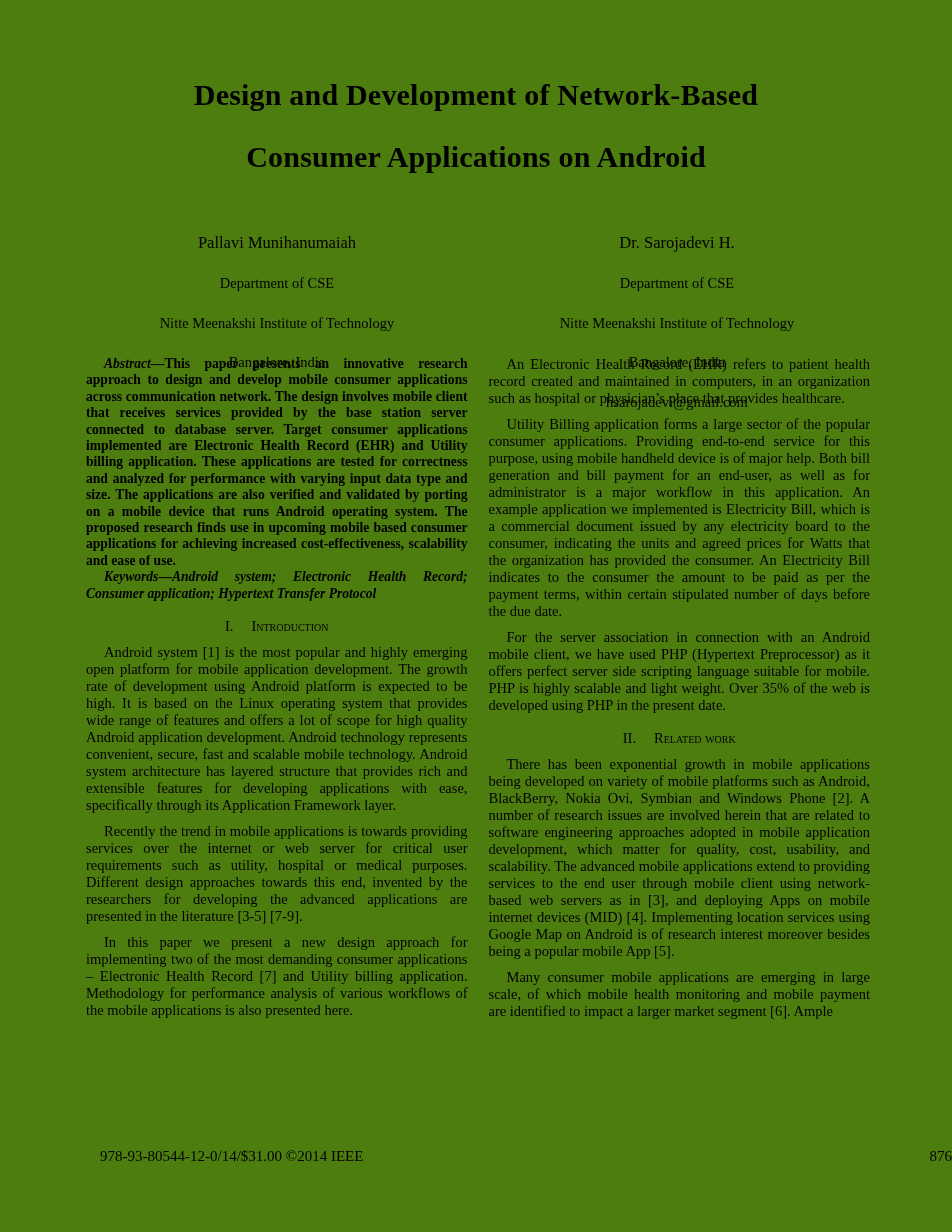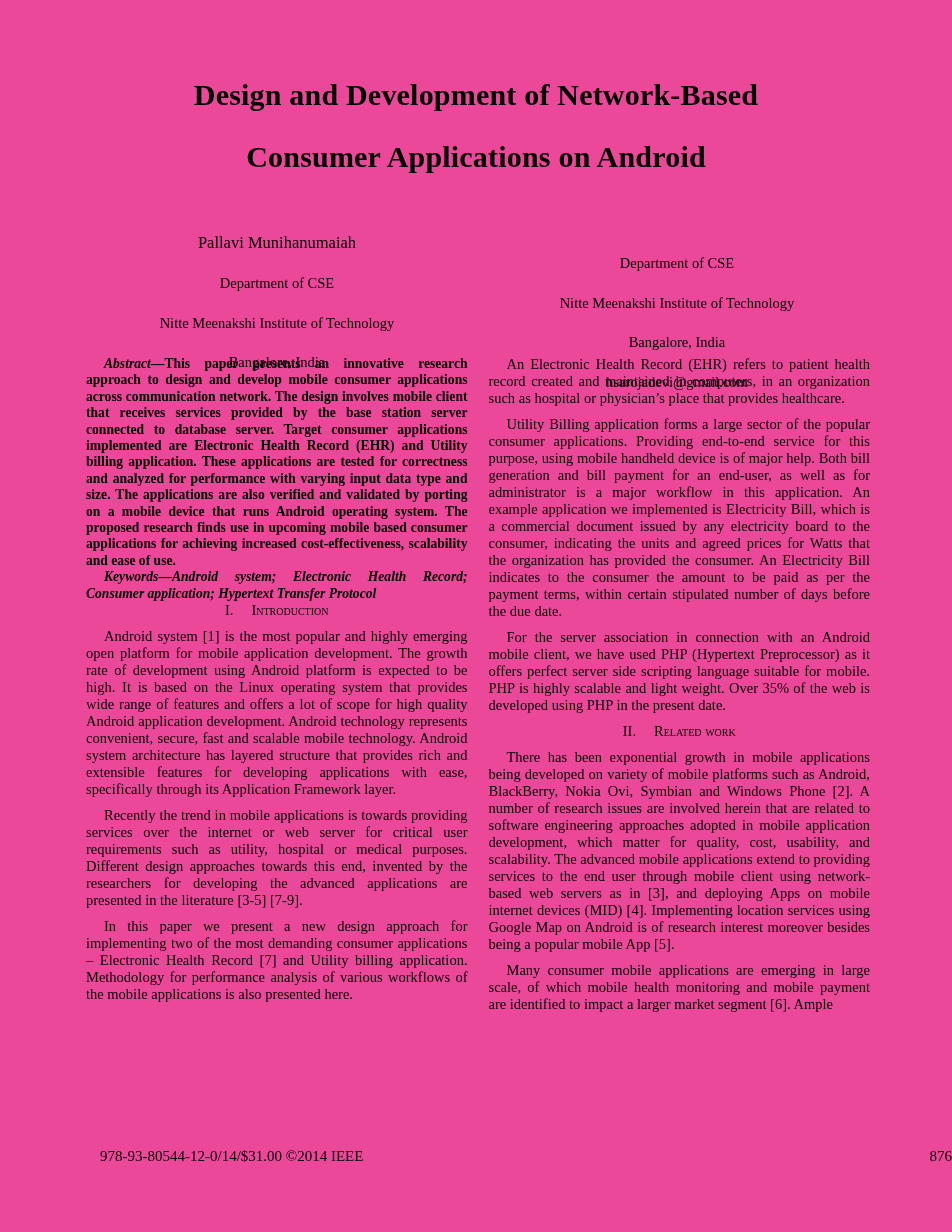--- a/index.html
+++ b/index.html
@@ -1,21 +1,21 @@
 <!DOCTYPE html>
 <html><head>
 <meta charset="utf-8">
 <style>
   * { margin: 0; padding: 0; box-sizing: border-box; }
   html, body { background: #e8e8e8; }
   .page {
     position: relative;
     width: 952px;
     height: 1232px;
-    background: #ec4899;
+    background: #4d7c0f;
     margin: 0 auto;
     font-family: "Liberation Serif", serif;
     color: #000000;
     overflow: hidden;
   }
   .title-block {
     position: absolute;
     top: 64px;
     left: 0;
     right: 0;
@@ -63,20 +63,21 @@
     font-weight: bold;
     font-style: italic;
     font-size: 13.6px;
     line-height: 16.4px;
     text-indent: 18px;
   }
   .section-heading {
     text-align: center;
     font-size: 14.5px;
     font-weight: normal;
+    margin-top: 16px;
     margin-bottom: 9px;
     text-indent: 0;
   }
   .section-number { margin-right: 18px; }
   .section-title { font-variant: small-caps; }
   .body-para {
     text-indent: 18px;
     margin-bottom: 9px;
   }
   .footer-copyright {
@@ -105,20 +106,21 @@
   </div>
 
   <div class="authors-row">
     <div class="author-block">
       <div class="author-name">Pallavi Munihanumaiah</div>
       <div class="author-line">Department of CSE</div>
       <div class="author-line">Nitte Meenakshi Institute of Technology</div>
       <div class="author-line">Bangalore, India</div>
     </div>
     <div class="author-block">
+      <div class="author-name">Dr. Sarojadevi H.</div>
       <div class="author-line">Department of CSE</div>
       <div class="author-line">Nitte Meenakshi Institute of Technology</div>
       <div class="author-line">Bangalore, India</div>
       <div class="author-line">hsarojadevi@gmail.com</div>
     </div>
   </div>
 
   <div class="columns">
 
     <div class="col">

